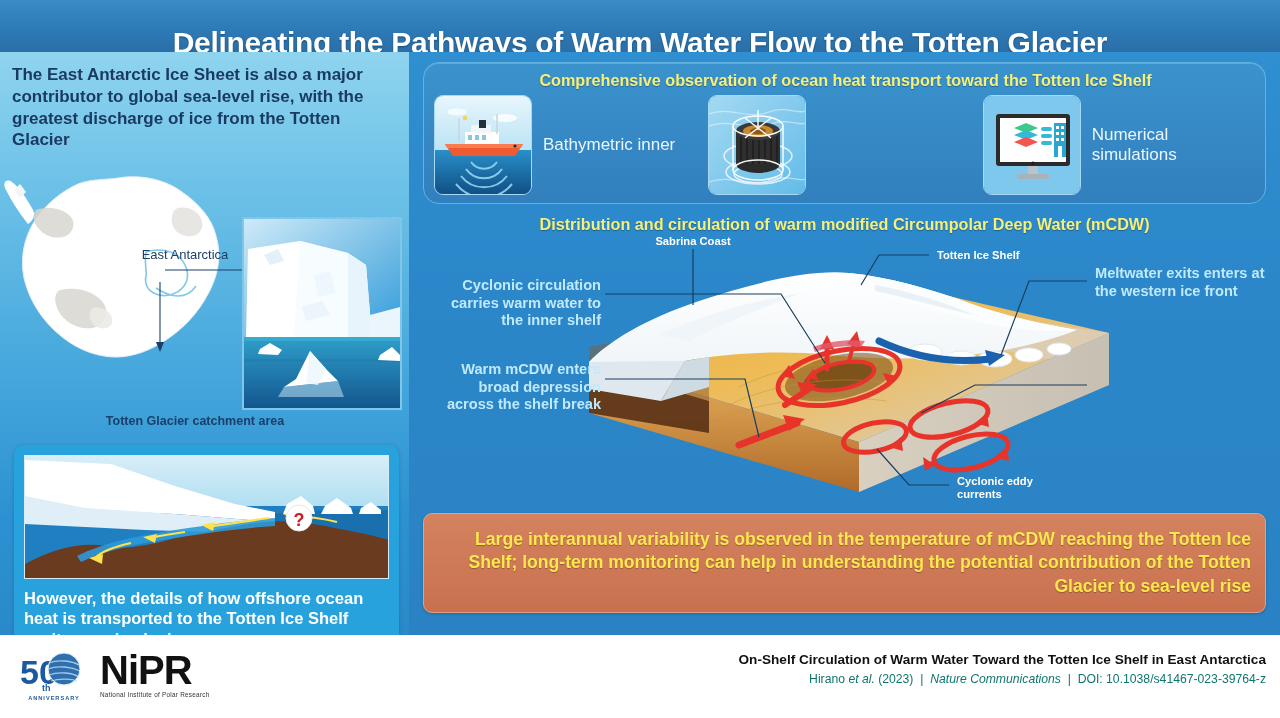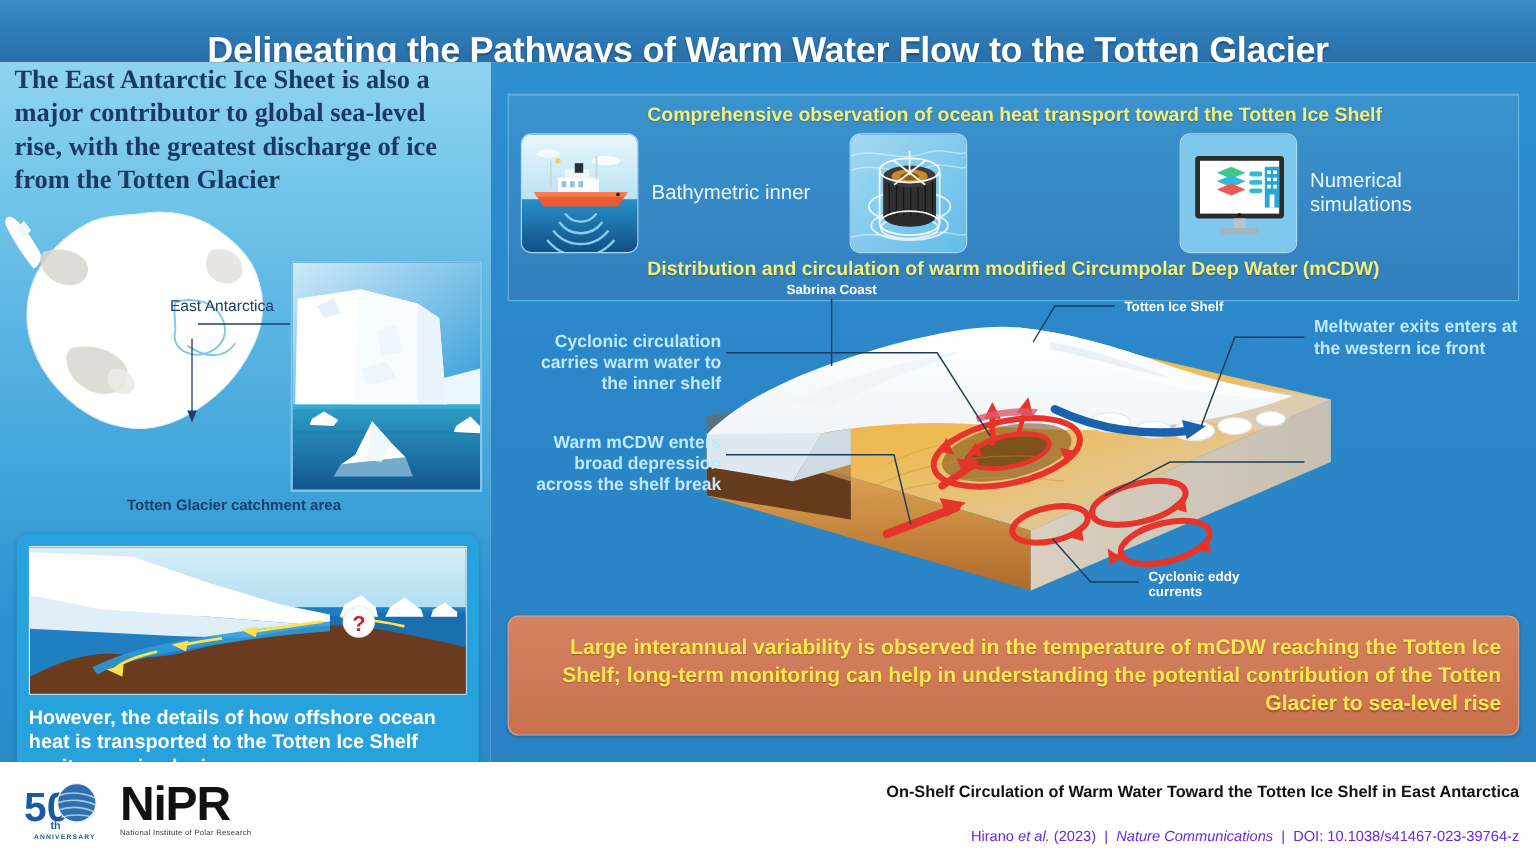--- a/index.html
+++ b/index.html
@@ -25,22 +25,22 @@
     margin-top:34px;
   }
 
   
   .left-col {
     position:absolute; left:0; top:52px; width:409px; height:583px;
     background:linear-gradient(180deg,#8fd4ef 0%,#6ec2e8 22%,#45a7dc 55%,#2c91d2 80%,#2a8ac9 100%);
     overflow:hidden;
   }
   .intro-text {
-    position:absolute; left:12px; top:0; width:382px;
-    font-size:22px; line-height:1.28; color:#1b3a63; font-weight:600;font-family:Liberation Serif, serif;
+    position:absolute; left:12px; top:12px; width:382px;
+    font-size:17px; line-height:1.28; color:#1b3a63; font-weight:600;
   }
 
   
   .map-area { position:absolute; left:0px; top:118px; width:250px; height:220px; }
   .map-label {
     position:absolute; left:140px; top:78px; width:90px; text-align:center;
     font-size:13px; color:#1d3f66; line-height:1.15; font-weight:500;
   }
   .catchment-label {
     position:absolute; left:70px; top:362px; width:250px; text-align:center;
@@ -70,25 +70,24 @@
 
   
   .right-col {
     position:absolute; left:409px; top:52px; width:871px; height:583px;
     background:linear-gradient(180deg,#2f8fd0 0%,#2b87c9 40%,#2a82c4 100%);
     overflow:hidden;
   }
 
   
   .obs-card {
-    position:absolute; left:14px; top:10px; width:843px; height:173px;
+    position:absolute; left:14px; top:10px; width:843px; height:142px;
     background:linear-gradient(180deg,#3a93cd 0%,#327fbe 100%);
-    border:1px solid #64b2e0; border-radius:0;
+    border:1px solid #64b2e0; border-radius:16px;
     box-shadow:inset 0 1px 0 rgba(255,255,255,.2);
-    margin-top:16px;
   }
   .obs-title {
     position:absolute; left:0; top:8px; width:843px; text-align:center;
     font-size:16.2px; font-weight:bold; color:#f5f07a;
     text-shadow:0 1px 1px rgba(0,0,0,.3);
   }
   .obs-items {
     position:absolute; left:10px; top:32px; width:823px; height:100px;
     display:flex; align-items:center;
   }
@@ -142,21 +141,21 @@
   .anniv { position:relative; width:72px; height:50px; flex:none; }
   .nipr-text { margin-left:10px; }
   .nipr-main { font-size:40px; font-weight:bold; color:#111; line-height:.92; letter-spacing:-1px; }
   .nipr-sub { font-size:6.4px; color:#333; letter-spacing:.25px; margin-top:2px; }
   .anniv-sub {
     position:absolute; left:0; bottom:-1px; width:72px; text-align:center;
     font-size:5.6px; font-weight:bold; color:#1b5a9e; letter-spacing:1px;
   }
   .cite { position:absolute; right:14px; top:17px; text-align:right; }
   .cite-title { font-size:13.6px; font-weight:bold; color:#111; }
-  .cite-meta { font-size:12.2px; color:#6d28d9; margin-top:23px; }
+  .cite-meta { font-size:12.2px; color:#0f766e; margin-top:5px; }
   .cite-meta i { font-style:italic; }
 </style>
 </head>
 <body>
 
 <div id="root">
 
   <div class="header">
     <h1>Delineating the Pathways of Warm Water Flow to the Totten Glacier</h1>
   </div>

